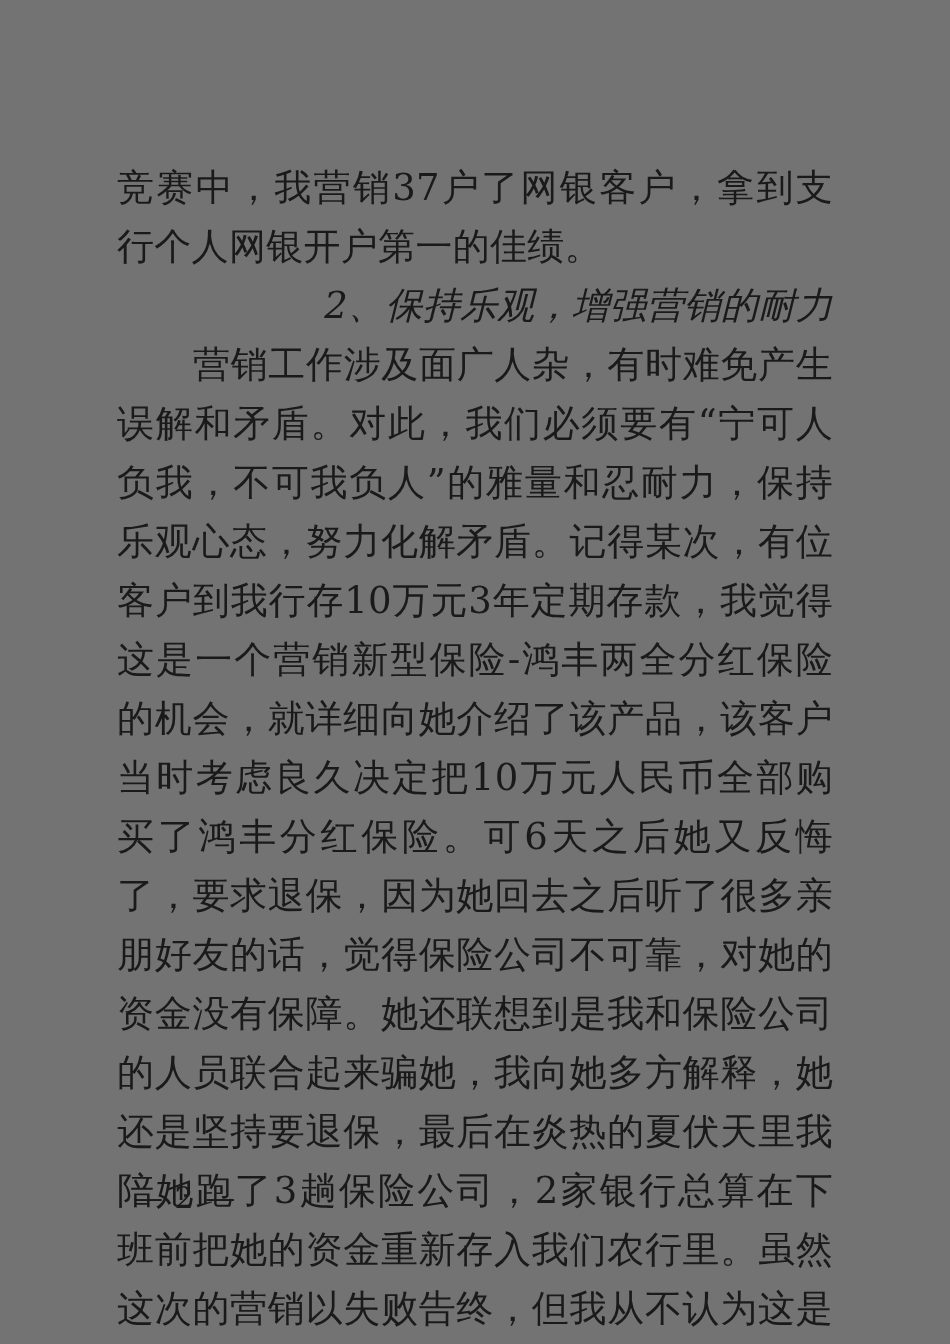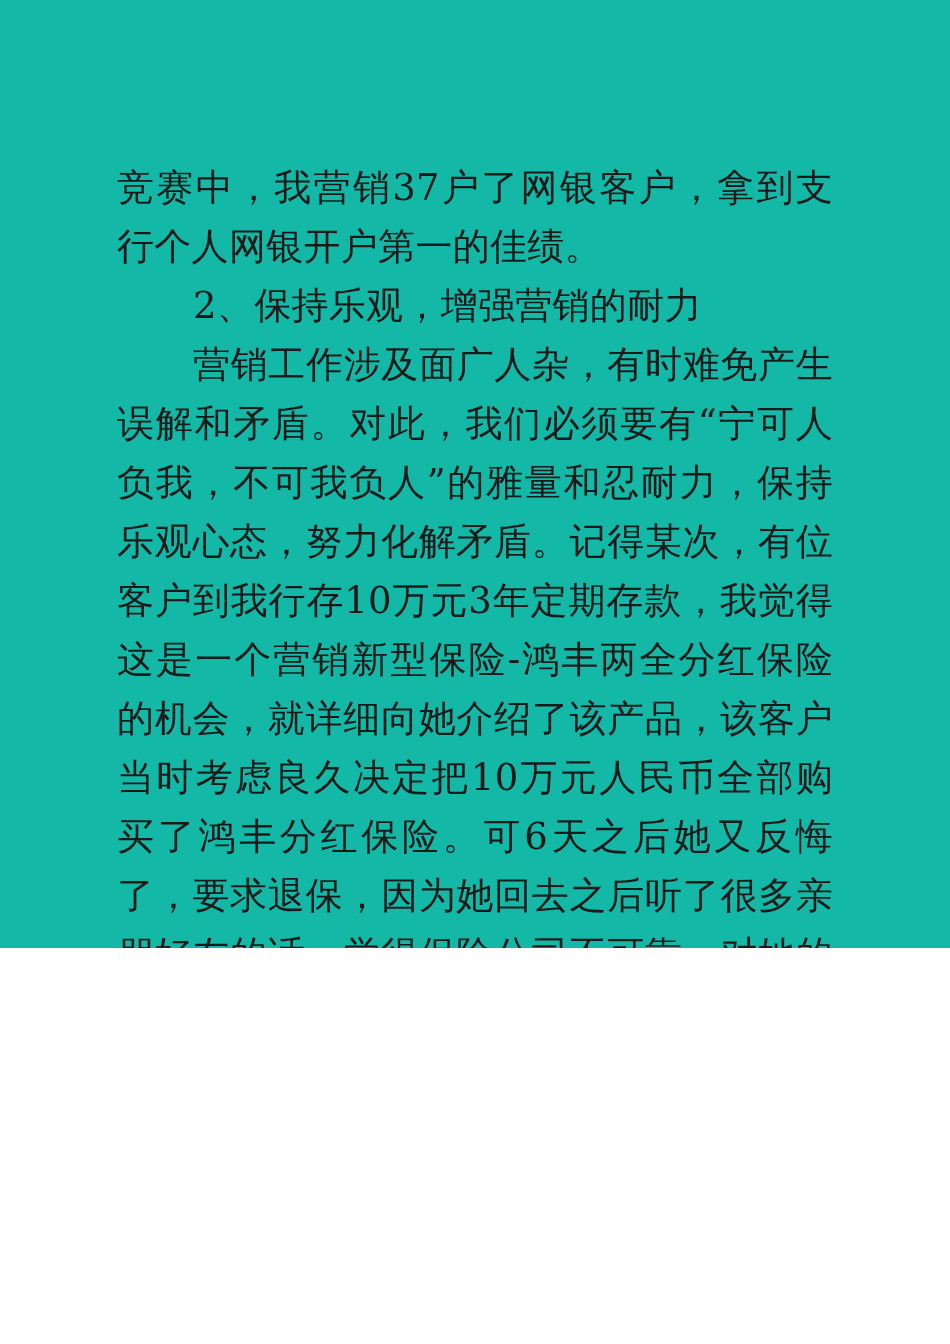--- a/index.html
+++ b/index.html
@@ -4,22 +4,22 @@
 <title>Document Page 2</title>
 <style>
   html, body {
     margin: 0;
     padding: 0;
     background: #ffffff;
   }
   .page {
     position: relative;
     width: 950px;
-    height: 948px;
-    background: #14b8a6;
+    height: 1344px;
+    background: #737373;
     overflow: hidden;
     box-sizing: border-box;
   }
   .doc-body {
     position: absolute;
     left: 117px;
     top: 158px;
     width: 716px;
   }
   .para {
@@ -43,22 +43,23 @@
   .heading {
     margin: 0;
     padding: 0;
     font-family: "DejaVu Serif", "Liberation Serif", serif;
     font-size: 37px;
     line-height: 59px;
     color: #1a1a1a;
     text-indent: 76px;
     font-weight: 400;
     letter-spacing: 0.3px;
-    text-align: left;
+    text-align: right;
     word-break: break-all;
+    font-style: italic;
   }
   .page-footer {
     position: absolute;
     left: 133px;
     top: 1178px;
     font-family: "DejaVu Serif", "Liberation Serif", serif;
     font-size: 30px;
     line-height: 40px;
     color: #1a1a1a;
     letter-spacing: 1px;

